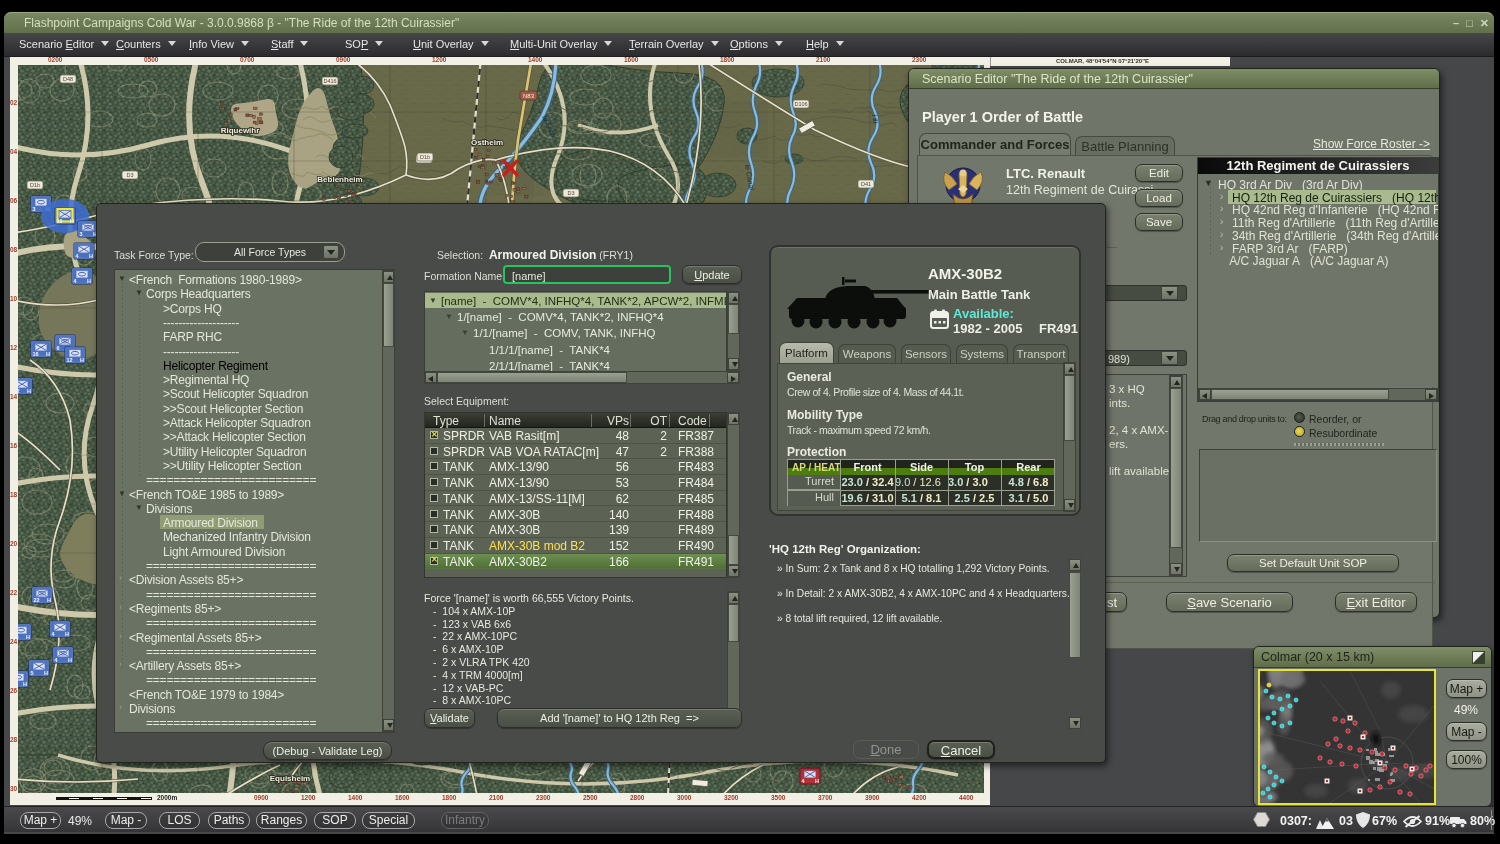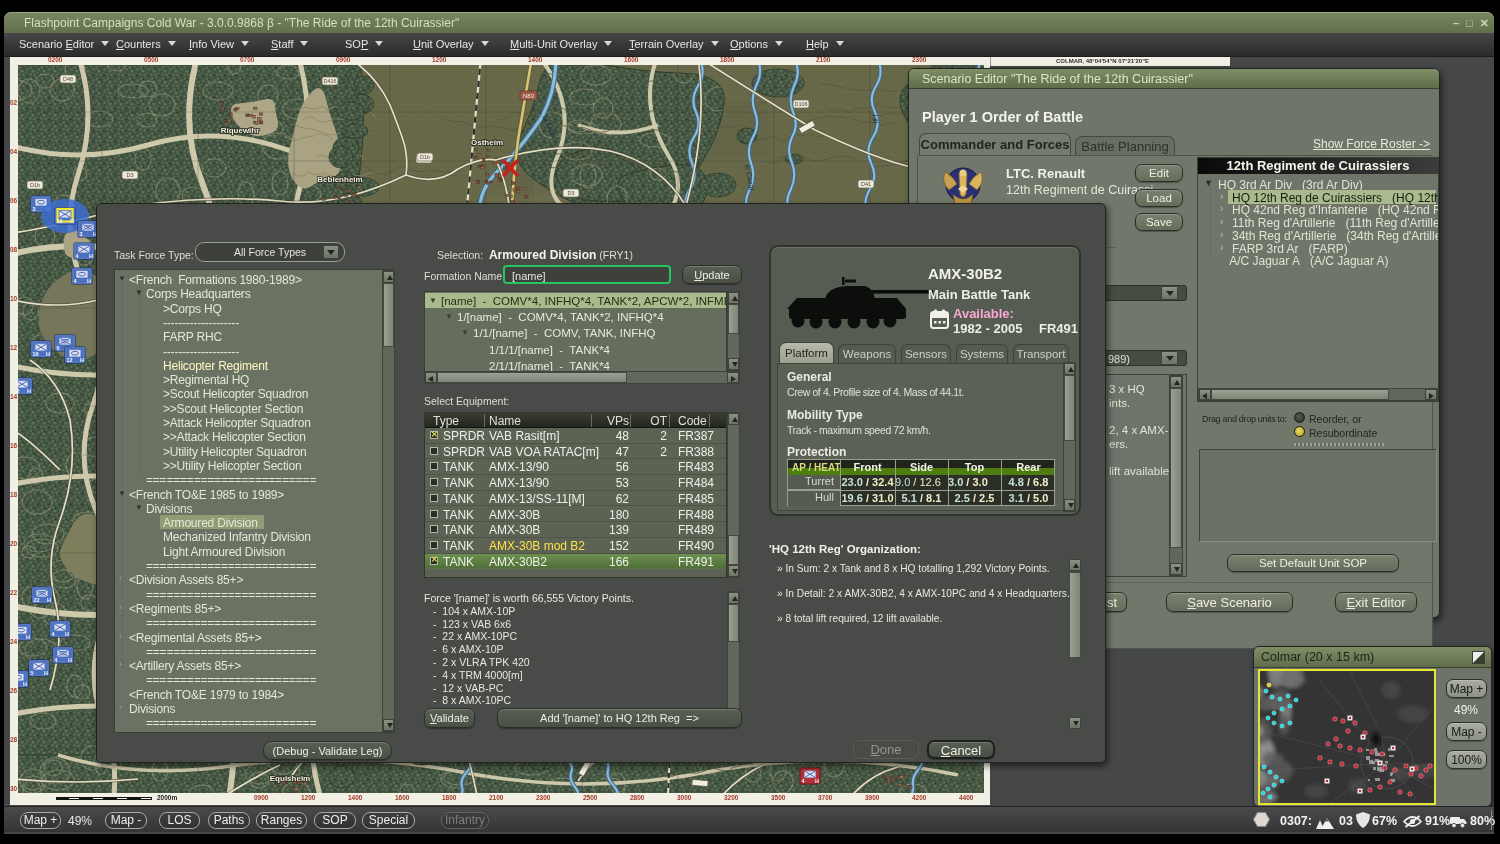--- a/index.html
+++ b/index.html
@@ -958,21 +958,21 @@
       <div style="position:absolute;left:7px;top:8px;width:1px;height:390px;background:repeating-linear-gradient(#5a6254 0 2px,transparent 2px 4px)"></div>
       <div style="position:absolute;left:24px;top:8px;width:1px;height:200px;background:repeating-linear-gradient(#5a6254 0 2px,transparent 2px 4px)"></div>
       <span style="position:absolute;left:3px;top:4px;font-size:8px;color:#2f3626">▼</span>
       <span style="position:absolute;left:14px;top:3px;font-size:12px;letter-spacing:-0.2px;color:#e3e7d9;white-space:nowrap">&lt;French&nbsp; Formations 1980-1989&gt;</span>
       <span style="position:absolute;left:20px;top:18.3px;font-size:8px;color:#2f3626">▼</span>
       <span style="position:absolute;left:31px;top:17.3px;font-size:12px;letter-spacing:-0.2px;color:#e3e7d9;white-space:nowrap">Corps Headquarters</span>
       <span style="position:absolute;left:48px;top:31.6px;font-size:12px;letter-spacing:-0.2px;color:#e3e7d9;white-space:nowrap">&gt;Corps HQ</span>
       <span style="position:absolute;left:48px;top:45.900000000000006px;font-size:12px;letter-spacing:-0.2px;color:#e3e7d9;white-space:nowrap">--------------------</span>
       <span style="position:absolute;left:48px;top:60.2px;font-size:12px;letter-spacing:-0.2px;color:#e3e7d9;white-space:nowrap">FARP RHC</span>
       <span style="position:absolute;left:48px;top:74.5px;font-size:12px;letter-spacing:-0.2px;color:#e3e7d9;white-space:nowrap">--------------------</span>
-      <span style="position:absolute;left:48px;top:88.8px;font-size:12px;letter-spacing:-0.2px;color:#fef9c3;white-space:nowrap">Helicopter Regiment</span>
+      <span style="position:absolute;left:48px;top:88.8px;font-size:12px;letter-spacing:-0.2px;color:#000000;white-space:nowrap">Helicopter Regiment</span>
       <span style="position:absolute;left:48px;top:103.1px;font-size:12px;letter-spacing:-0.2px;color:#e3e7d9;white-space:nowrap">&gt;Regimental HQ</span>
       <span style="position:absolute;left:48px;top:117.39999999999999px;font-size:12px;letter-spacing:-0.2px;color:#e3e7d9;white-space:nowrap">&gt;Scout Helicopter Squadron</span>
       <span style="position:absolute;left:48px;top:131.7px;font-size:12px;letter-spacing:-0.2px;color:#e3e7d9;white-space:nowrap">&gt;&gt;Scout Helicopter Section</span>
       <span style="position:absolute;left:48px;top:146.0px;font-size:12px;letter-spacing:-0.2px;color:#e3e7d9;white-space:nowrap">&gt;Attack Helicopter Squadron</span>
       <span style="position:absolute;left:48px;top:160.3px;font-size:12px;letter-spacing:-0.2px;color:#e3e7d9;white-space:nowrap">&gt;&gt;Attack Helicopter Section</span>
       <span style="position:absolute;left:48px;top:174.60000000000002px;font-size:12px;letter-spacing:-0.2px;color:#e3e7d9;white-space:nowrap">&gt;Utility Helicopter Squadron</span>
       <span style="position:absolute;left:48px;top:188.90000000000003px;font-size:12px;letter-spacing:-0.2px;color:#e3e7d9;white-space:nowrap">&gt;&gt;Utility Helicopter Section</span>
       <span style="position:absolute;left:31px;top:203.20000000000005px;font-size:12px;letter-spacing:-0.2px;color:#e3e7d9;white-space:nowrap">=========================</span>
       <span style="position:absolute;left:3px;top:218.50000000000006px;font-size:8px;color:#2f3626">▼</span>
       <span style="position:absolute;left:14px;top:217.50000000000006px;font-size:12px;letter-spacing:-0.2px;color:#e3e7d9;white-space:nowrap">&lt;French TO&amp;E 1985 to 1989&gt;</span>
@@ -1089,21 +1089,21 @@
         <span style="position:absolute;left:18px;top:1px;font-size:12px;color:#eef0e6">TANK</span>
         <span style="position:absolute;left:64px;top:1px;font-size:12px;color:#eef0e6;white-space:nowrap">AMX-13/SS-11[M]</span>
         <span style="position:absolute;left:170px;top:1px;width:34px;text-align:right;font-size:12px;color:#eef0e6">62</span>
         <span style="position:absolute;left:204px;top:1px;width:38px;text-align:right;font-size:12px;color:#eef0e6"></span>
         <span style="position:absolute;left:253px;top:1px;font-size:12px;color:#eef0e6">FR485</span>
       </div>
       <div style="position:absolute;left:0;top:93.5px;width:100%;height:15.7px;border-bottom:1px solid rgba(30,34,26,0.25)">
         <span style="position:absolute;left:5px;top:3px;width:8px;height:8px;background:#2a2e26;border:1px solid #b0b7a6"></span>
         <span style="position:absolute;left:18px;top:1px;font-size:12px;color:#eef0e6">TANK</span>
         <span style="position:absolute;left:64px;top:1px;font-size:12px;color:#eef0e6;white-space:nowrap">AMX-30B</span>
-        <span style="position:absolute;left:170px;top:1px;width:34px;text-align:right;font-size:12px;color:#eef0e6">180</span>
+        <span style="position:absolute;left:170px;top:1px;width:34px;text-align:right;font-size:12px;color:#eef0e6">140</span>
         <span style="position:absolute;left:204px;top:1px;width:38px;text-align:right;font-size:12px;color:#eef0e6"></span>
         <span style="position:absolute;left:253px;top:1px;font-size:12px;color:#eef0e6">FR488</span>
       </div>
       <div style="position:absolute;left:0;top:109.2px;width:100%;height:15.7px;border-bottom:1px solid rgba(30,34,26,0.25)">
         <span style="position:absolute;left:5px;top:3px;width:8px;height:8px;background:#2a2e26;border:1px solid #b0b7a6"></span>
         <span style="position:absolute;left:18px;top:1px;font-size:12px;color:#eef0e6">TANK</span>
         <span style="position:absolute;left:64px;top:1px;font-size:12px;color:#eef0e6;white-space:nowrap">AMX-30B</span>
         <span style="position:absolute;left:170px;top:1px;width:34px;text-align:right;font-size:12px;color:#eef0e6">139</span>
         <span style="position:absolute;left:204px;top:1px;width:38px;text-align:right;font-size:12px;color:#eef0e6"></span>
         <span style="position:absolute;left:253px;top:1px;font-size:12px;color:#eef0e6">FR489</span>
@@ -1177,21 +1177,21 @@
    <div class="abs" style="left:157px;top:40px;font-size:13px;font-weight:bold;color:#eceee4">Main Battle Tank</div>
    <div class="abs" style="left:159px;top:62px"><svg width="19" height="20" viewBox="0 0 19 20">
 <rect x="1" y="3" width="17" height="16" rx="2.5" fill="none" stroke="#eff1e9" stroke-width="2"></rect>
 <rect x="1" y="3" width="17" height="6" fill="#eff1e9"></rect>
 <rect x="4" y="0.5" width="3" height="4" rx="1" fill="#eff1e9"></rect>
           <rect x="12" y="0.5" width="3" height="4" rx="1" fill="#eff1e9"></rect>
 <rect x="4" y="12" width="2.5" height="2.5" fill="#eff1e9"></rect>
           <rect x="8.5" y="12" width="2.5" height="2.5" fill="#eff1e9"></rect>
           <rect x="13" y="12" width="2.5" height="2.5" fill="#eff1e9"></rect>
 </svg></div>
-   <div class="abs" style="left:182px;top:62px;font-size:13px;font-weight:bold;color:#f9a8d4;line-height:9px">Available:</div>
+   <div class="abs" style="left:182px;top:62px;font-size:13px;font-weight:bold;color:#5eead4;line-height:9px">Available:</div>
    <div class="abs" style="left:182px;top:74px;font-size:13px;font-weight:bold;color:#eceee4">1982 - 2005</div>
    <div class="abs" style="left:268px;top:74px;font-size:13px;font-weight:bold;color:#eceee4">FR491</div>
 
    <div class="abs" style="left:8px;top:95px;width:55px;height:21px;background:linear-gradient(#b7baa9,#9da192);border:1px solid #3e423a;border-bottom:none;border-radius:7px 7px 0 0;text-align:center;line-height:21px;font-size:11.5px;color:#1e241a;z-index:2">Platform</div>
    <div class="abs" style="left:67px;top:97px;width:58px;height:19px;background:#565b50;border:1px solid #3e423a;border-bottom:none;border-radius:7px 7px 0 0;text-align:center;line-height:19px;font-size:11.5px;color:#ccd0c2">Weapons</div>
    <div class="abs" style="left:130px;top:97px;width:50px;height:19px;background:#565b50;border:1px solid #3e423a;border-bottom:none;border-radius:7px 7px 0 0;text-align:center;line-height:19px;font-size:11.5px;color:#ccd0c2">Sensors</div>
    <div class="abs" style="left:185px;top:97px;width:52px;height:19px;background:#565b50;border:1px solid #3e423a;border-bottom:none;border-radius:7px 7px 0 0;text-align:center;line-height:19px;font-size:11.5px;color:#ccd0c2">Systems</div>
    <div class="abs" style="left:242px;top:97px;width:56px;height:19px;background:#565b50;border:1px solid #3e423a;border-bottom:none;border-radius:7px 7px 0 0;text-align:center;line-height:19px;font-size:11.5px;color:#ccd0c2">Transport</div>
    <div class="abs" style="left:6px;top:116px;width:298px;height:148px;background:#5c6156;border:1px solid #41453b"></div>
  </div>

